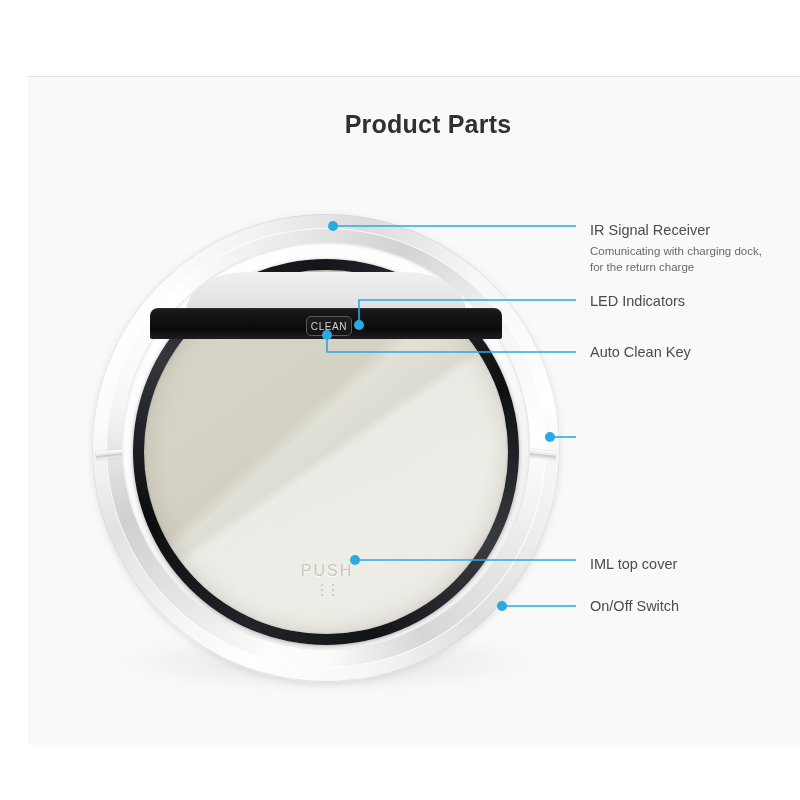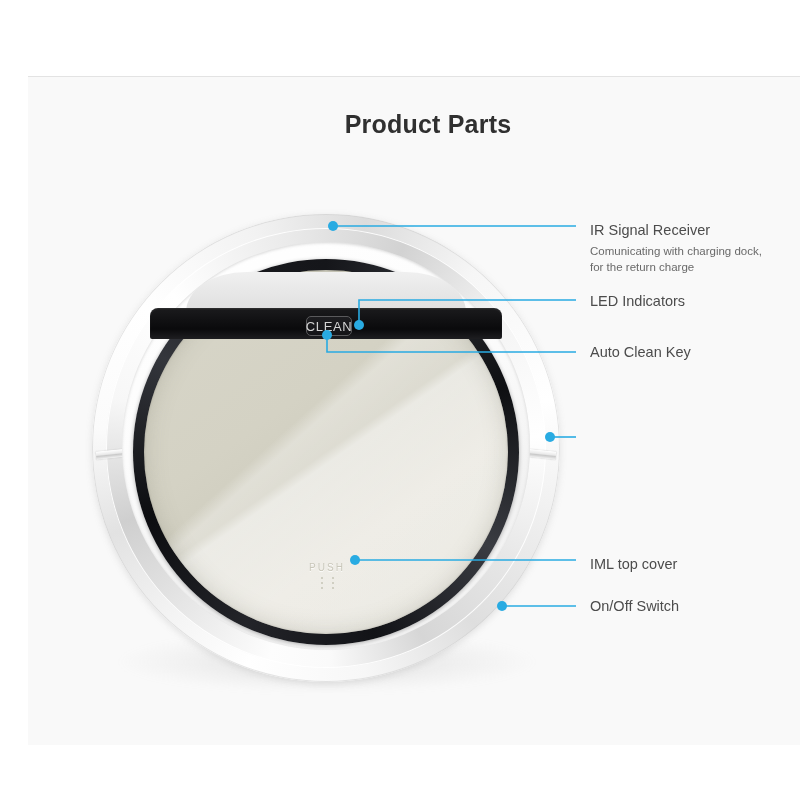--- a/index.html
+++ b/index.html
@@ -235,21 +235,21 @@
     width: 44px;
     height: 18px;
     border: 1px solid #5a5a5c;
     border-radius: 5px;
     background: linear-gradient(180deg, #1d1d20 0%, #141417 100%);
     display: flex;
     align-items: center;
     justify-content: center;
   }
   .clean-key-label {
-    font-size: 13px;
+    font-size: 10px;
     letter-spacing: 0.6px;
     color: #d4d4d4;
     font-family: "Liberation Sans", sans-serif;
   }
 
   
   .brand-mark {
     position: absolute;
     left: 0;
     top: 168px;
@@ -265,21 +265,21 @@
 
   
   .push-mark {
     position: absolute;
     left: 206px;
     top: 350px;
     text-align: center;
     width: 62px;
   }
   .push-text {
-    font-size: 10px;
+    font-size: 16px;
     letter-spacing: 2px;
     color: #c9c7ba;
     text-shadow: 0 1px 0 rgba(255,255,255,0.8);
   }
   .push-dots {
     margin-top: 4px;
     display: flex;
     flex-direction: column;
     align-items: center;
     gap: 3px;

